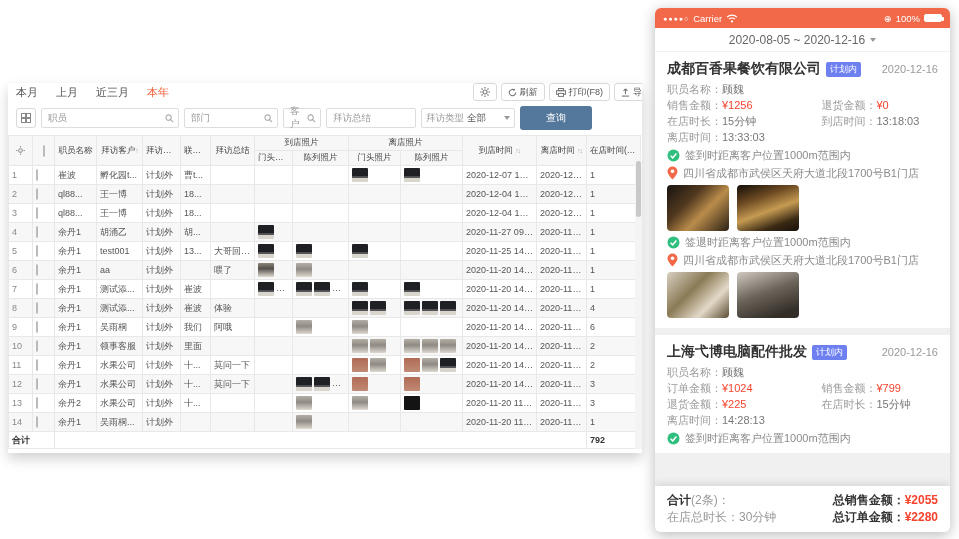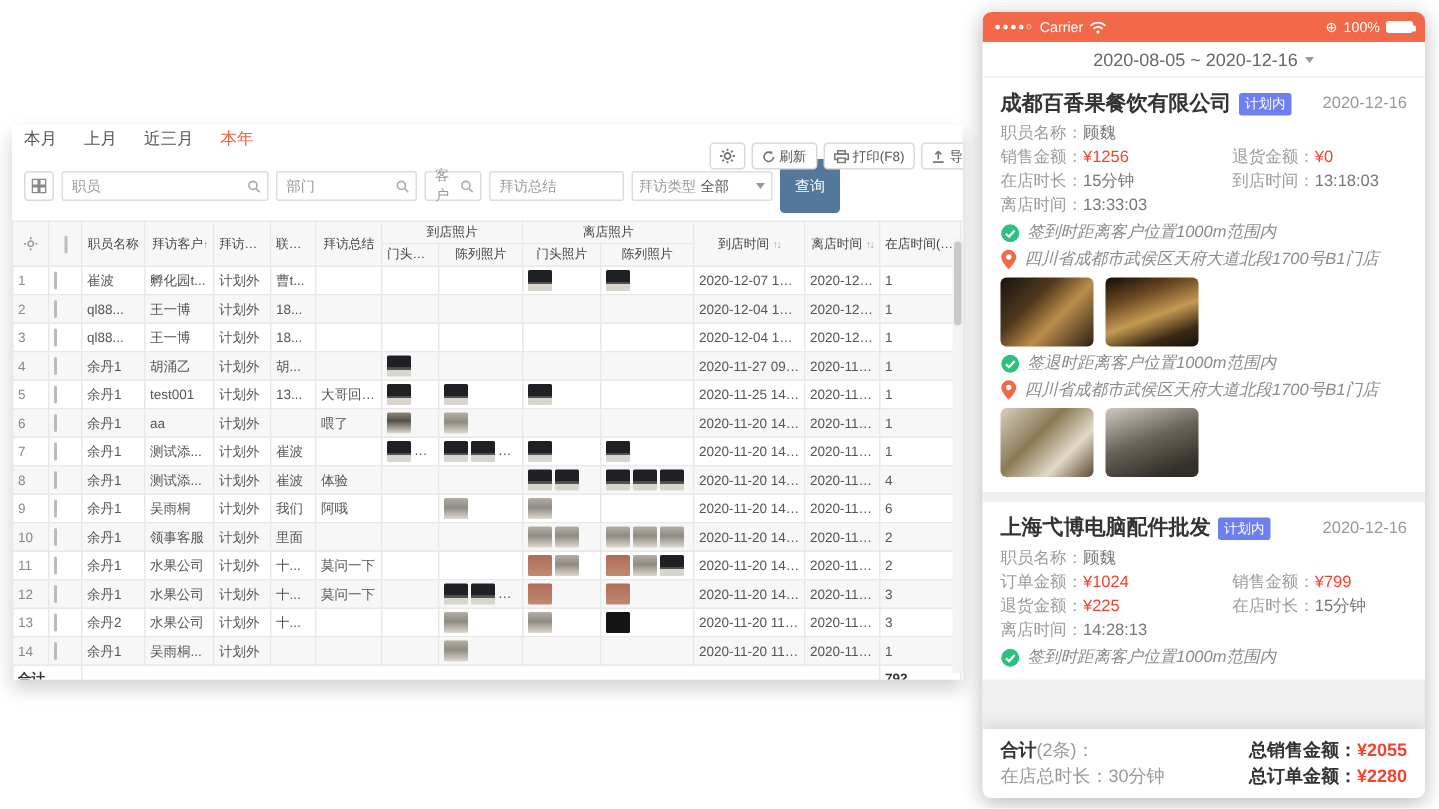--- a/index.html
+++ b/index.html
@@ -6,36 +6,36 @@
   html,body { width:959px; height:539px; background:#fff; font-family:"Liberation Sans","DejaVu Sans",sans-serif; overflow:hidden; }
   .stage { position:relative; width:959px; height:539px; background:#fff; }
 
   
   .report { position:absolute; left:8px; top:83px; width:634px; height:370px; background:#fff;
             box-shadow:0 6px 12px rgba(0,0,0,.18); overflow:hidden; }
   .topbar { position:relative; height:20px; padding:2px 6px 0 8px; }
   .tabs { display:flex; gap:18px; font-size:11px; color:#555; }
   .tab { cursor:pointer; padding-bottom:14px; }
   .tab.active { color:#f2603a; border-bottom:2px solid #f2603a; }
-  .toolbar { position:absolute; right:-16px; top:12px; display:flex; gap:4px; }
+  .toolbar { position:absolute; right:-16px; top:0; display:flex; gap:4px; }
   .tbtn { display:flex; align-items:center; gap:3px; height:18px; padding:0 6px; border:1px solid #d9d9d9;
           border-radius:3px; background:#fff; font-size:9px; color:#555; white-space:nowrap; }
   .filterbar { display:flex; align-items:center; gap:5px; padding:3px 6px 5px 8px; }
   .ibtn { width:20px; height:20px; border:1px solid #d9d9d9; border-radius:3px; background:#fff;
           display:flex; align-items:center; justify-content:center; flex:none; }
   .finput { position:relative; height:20px; border:1px solid #ddd; border-radius:2px; background:#fff;
             display:flex; align-items:center; padding:0 16px 0 6px; font-size:9.5px; color:#999; }
   .finput .mag { position:absolute; right:4px; top:5px; }
   .fw1{width:138px}.fw2{width:94px}.fw3{width:38px;padding-right:14px}.fw4{width:90px;padding-right:6px}
   .fselect { width:94px; height:20px; border:1px solid #ddd; border-radius:2px; display:flex; align-items:center;
              font-size:9.5px; padding:0 4px; gap:3px; color:#999; }
   .fselect b { color:#555; font-weight:normal; }
   .caret { width:0; height:0; border-left:3.5px solid transparent; border-right:3.5px solid transparent;
            border-top:4px solid #999; margin-left:auto; }
-  .qbtn { height:36px; padding:0 10px; background:#54789b; color:#fff; font-size:10px; border:none;
+  .qbtn { height:24px; padding:0 26px; background:#54789b; color:#fff; font-size:10px; border:none;
           border-radius:3px; }
   table.grid { border-collapse:collapse; table-layout:fixed; width:632px; font-size:9px; color:#555; }
   .grid th, .grid td { border:1px solid #e8e8e8; overflow:hidden; white-space:nowrap; text-overflow:ellipsis;
                        padding:0 3px; }
   .grid thead th { background:#f7f7f7; font-weight:normal; color:#444; font-size:8.5px; height:15px; }
   .grid tbody td { height:19px; }
   .grid tbody tr:nth-child(even) td { background:#f7f7f7; }
   .grid td.num { color:#888; }
   .cb { width:9px; height:9px; border:1px solid #bbb; border-radius:1px; background:#fff; margin:0 auto; }
   .sort { color:#9aa7b5; font-size:7px; letter-spacing:-1px; }
@@ -72,21 +72,21 @@
   .content { flex:1; overflow:hidden; position:relative; background:#f0f0f0; }
   .card { background:#fff; padding:8px 12px 8px 12px; }
   .card + .card { margin-top:7px; }
   .card-head { display:flex; align-items:center; margin-bottom:4px; }
   .card-title { font-size:14px; font-weight:bold; color:#333; }
   .badge { background:#6e7ff0; color:#fff; font-size:9px; border-radius:2px; padding:1px 4px; margin-left:5px; }
   .card-date { margin-left:auto; font-size:11px; color:#999; }
   .fields { display:grid; grid-template-columns:57% 43%; row-gap:2px; font-size:11px; line-height:14px; }
   .fields .f:first-child { grid-column:1 / span 2; }
   .fl { color:#9b9b9b; } .fv { color:#777; } .fv.red { color:#f5432e; }
-  .line { display:flex; align-items:center; gap:5px; font-size:11px; color:#8a8a8a; margin-top:4px; line-height:14px;font-style:italic; }
+  .line { display:flex; align-items:center; gap:5px; font-size:11px; color:#8a8a8a; margin-top:4px; line-height:14px; }
   .photos { display:flex; gap:8px; margin:5px 0 2px 0; }
   .mph { width:62px; height:46px; border-radius:4px; }
   .m1 { background:linear-gradient(135deg,#171310,#52391f 35%,#b98c4a 60%,#2b2015 100%); }
   .m2 { background:linear-gradient(160deg,#120d08,#6d4a22 30%,#c59a52 55%,#3a2a14 80%,#18110a); }
   .m3 { background:linear-gradient(135deg,#d8cfc0,#8a7a55 40%,#e3d9c8 70%,#5a4a30); }
   .m4 { background:linear-gradient(160deg,#cfc9bf,#6b645a 45%,#332e28 85%); }
   .pfooter { position:absolute; left:0; right:0; bottom:0; height:46px; background:#fff;
              box-shadow:0 -2px 8px rgba(0,0,0,.12); padding:6px 12px 0 12px; font-size:12px; z-index:5; }
   .frow { display:flex; justify-content:space-between; line-height:17px; }
   .fbold { color:#333; font-weight:bold; } .fgray { color:#999; } .fred { color:#f5432e; font-weight:bold; }

